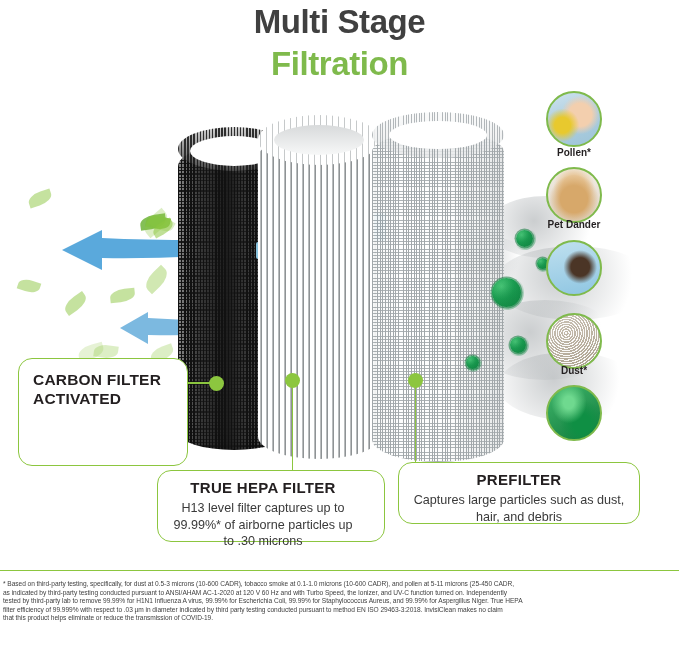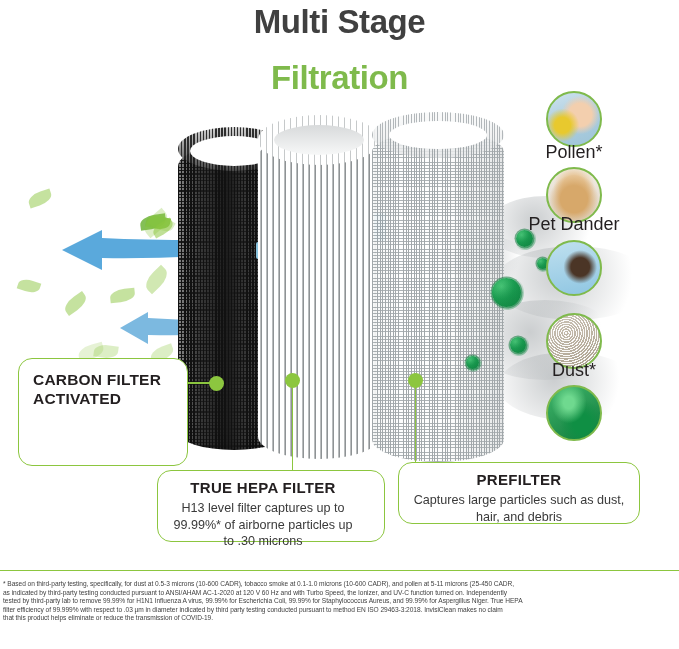--- a/index.html
+++ b/index.html
@@ -6,21 +6,21 @@
   body{width:679px;height:649px;position:relative;overflow:hidden;
        font-family:"Liberation Sans","DejaVu Sans",sans-serif;color:#231f20;}
 
   .stage{position:absolute;left:0;top:0;width:679px;height:649px;}
 
   
   .title-block{position:absolute;left:0;top:0;width:679px;text-align:center;}
   .title-main{font-size:33px;font-weight:bold;letter-spacing:-0.4px;line-height:40px;
               color:#404040;margin-top:2px;}
   .title-sub{font-size:33px;font-weight:bold;letter-spacing:-0.4px;line-height:40px;
-             color:#7fba4c;margin-top:16px;}
+             color:#7fba4c;margin-top:2px;}
 
   
   .leaf{position:absolute;border-radius:60% 0 60% 0;
         background:#8cc63f;opacity:.5;transform-origin:center;}
 
   
   .arrow-wrap{position:absolute;}
 
   
   .cyl{position:absolute;}
@@ -102,21 +102,21 @@
   .co-hepa .hd{font-size:15px;line-height:18px;letter-spacing:.3px;}
   .co-hepa .bd{font-size:12.6px;line-height:16.5px;margin-top:3px;}
 
   .co-pre{left:398px;top:462px;width:242px;height:62px;padding:8px 10px 0 10px;text-align:center;}
   .co-pre .hd{font-size:15px;line-height:18px;letter-spacing:.3px;}
   .co-pre .bd{font-size:12.6px;line-height:16.5px;margin-top:3px;}
 
   
   .badge{position:absolute;width:56px;height:56px;border-radius:50%;
          border:2.4px solid #7fba4c;box-sizing:border-box;overflow:hidden;}
-  .badge-label{position:absolute;text-align:center;font-size:18px;font-weight:normal;
+  .badge-label{position:absolute;text-align:center;font-size:10px;font-weight:bold;
                line-height:15px;color:#231f20;width:154px;}
 
   .bg-pollen{background:
      radial-gradient(circle at 28% 62%,#e8c92e 0 16%,rgba(232,201,46,0) 34%),
      radial-gradient(circle at 62% 42%,#f3cfae 0 26%,rgba(243,207,174,0) 44%),
      linear-gradient(160deg,#cfe3ef 0%,#aecfe0 45%,#9ec4d8 100%);}
   .bg-pet{background:
      radial-gradient(circle at 50% 58%,#d7a86a 0 34%,rgba(215,168,106,0) 62%),
      radial-gradient(circle at 50% 34%,#e8c79a 0 26%,rgba(232,199,154,0) 48%),
      linear-gradient(180deg,#f2ede6,#ded3c4);}

